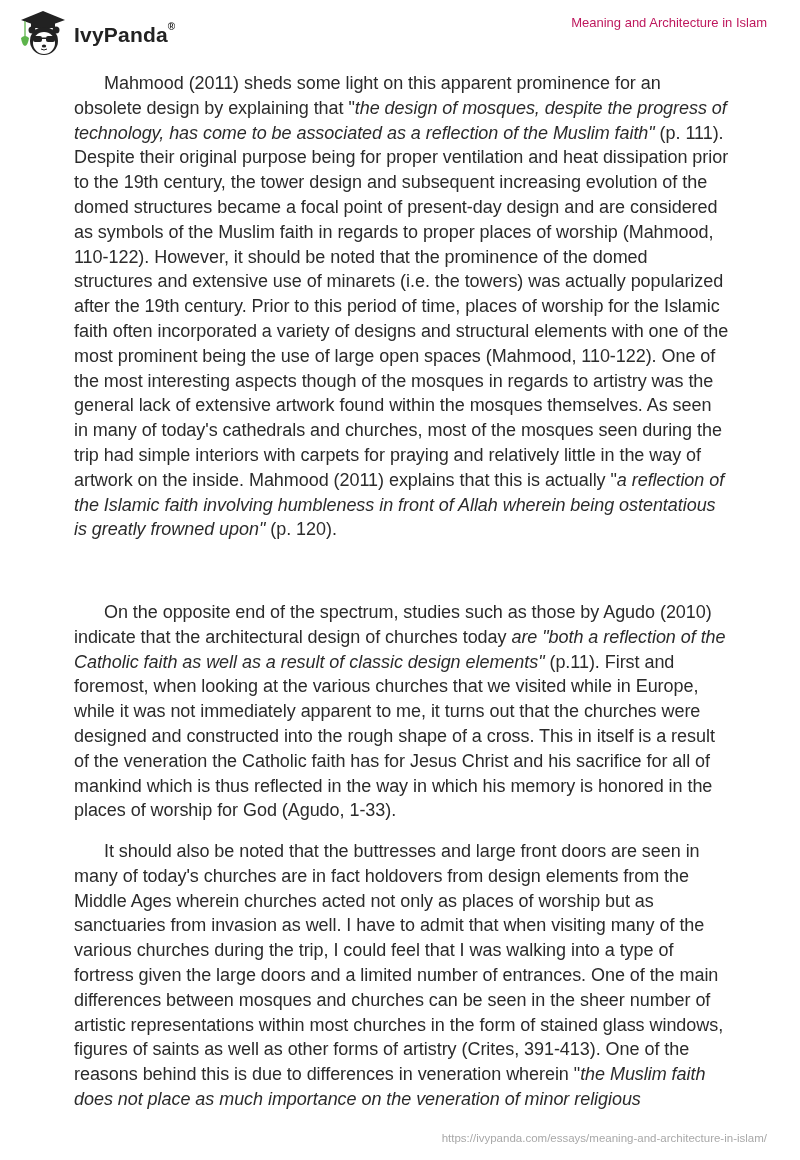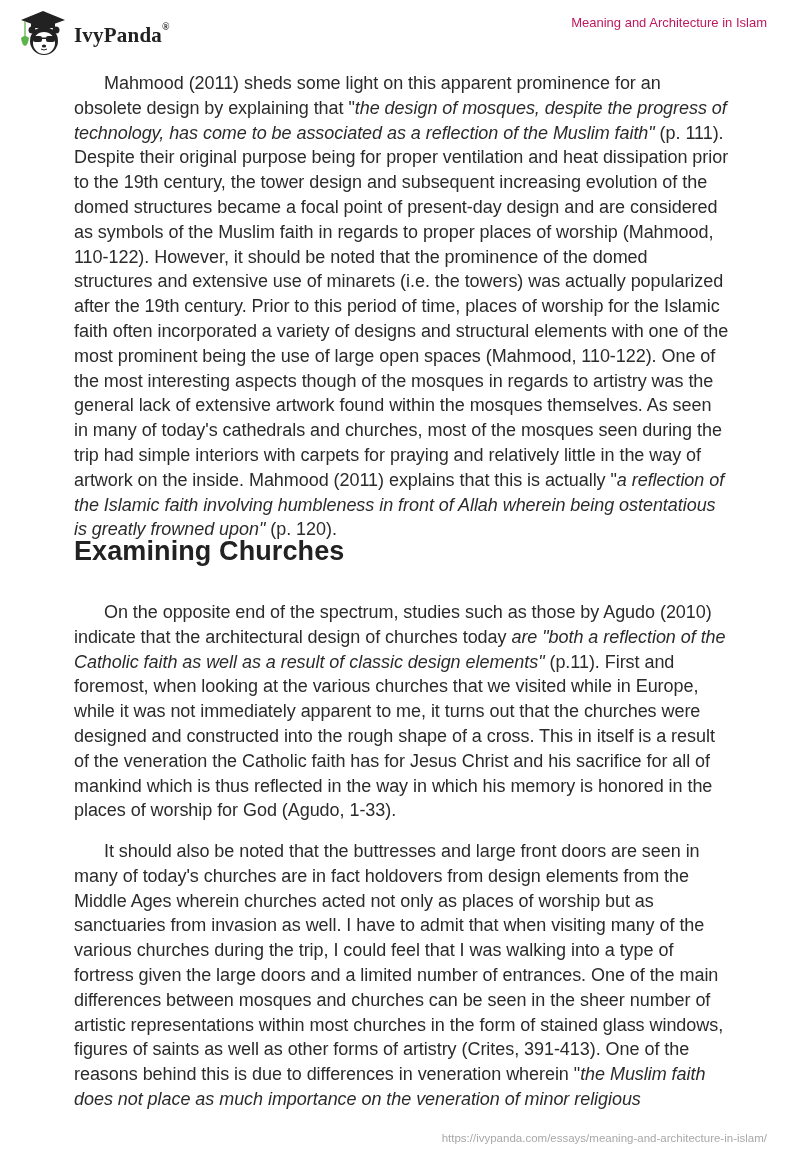--- a/index.html
+++ b/index.html
@@ -23,21 +23,21 @@
   }
   .logo {
     position: absolute;
     left: 18px;
     top: 8px;
     display: flex;
     align-items: center;
   }
   .logo svg { display: block; }
   .logo-text {
-    font-family: Liberation Serif, serif;
+    font-family: Liberation Sans, sans-serif;
     font-weight: bold;
     font-size: 21px;
     color: #222;
     margin-left: 6px;
     margin-top: 4px;
     letter-spacing: 0.2px;
   }
   .logo-text sup {
     font-size: 10px;
     font-weight: bold;
@@ -113,18 +113,17 @@
         <path d="M23,41 Q26,43 29,41" stroke="#222" stroke-width="1" fill="none"></path>
       </svg>
     </span>
     <span class="logo-text"><span>IvyPanda</span><sup>®</sup></span>
   </div>
   <div class="doc-title">Meaning and Architecture in Islam</div>
 </div>
 
 <div class="content">
   <p id="para-0"><span>Mahmood (2011) sheds some light on this apparent prominence for an obsolete design by explaining that "</span><em>the design of mosques, despite the progress of technology, has come to be associated as a reflection of the Muslim faith"</em><span> (p. 111). Despite their original purpose being for proper ventilation and heat dissipation prior to the 19th century, the tower design and subsequent increasing evolution of the domed structures became a focal point of present-day design and are considered as symbols of the Muslim faith in regards to proper places of worship (Mahmood, 110-122). However, it should be noted that the prominence of the domed structures and extensive use of minarets (i.e. the towers) was actually popularized after the 19th century. Prior to this period of time, places of worship for the Islamic faith often incorporated a variety of designs and structural elements with one of the most prominent being the use of large open spaces (Mahmood, 110-122). One of the most interesting aspects though of the mosques in regards to artistry was the general lack of extensive artwork found within the mosques themselves. As seen in many of today's cathedrals and churches, most of the mosques seen during the trip had simple interiors with carpets for praying and relatively little in the way of artwork on the inside. Mahmood (2011) explains that this is actually "</span><em>a reflection of the Islamic faith involving humbleness in front of Allah wherein being ostentatious is greatly frowned upon"</em><span> (p. 120).</span></p>
-  <h2>Examining Churches</h2>
   <p id="para-1" style="position:absolute; top:529px; left:0; width:656px;"><span>On the opposite end of the spectrum, studies such as those by Agudo (2010) indicate that the architectural design of churches today </span><em>are "both a reflection of the Catholic faith as well as a result of classic design elements"</em><span> (p.11). First and foremost, when looking at the various churches that we visited while in Europe, while it was not immediately apparent to me, it turns out that the churches were designed and constructed into the rough shape of a cross. This in itself is a result of the veneration the Catholic faith has for Jesus Christ and his sacrifice for all of mankind which is thus reflected in the way in which his memory is honored in the places of worship for God (Agudo, 1-33).</span></p>
   <p id="para-2" style="position:absolute; top:768px; left:0; width:656px;"><span>It should also be noted that the buttresses and large front doors are seen in many of today's churches are in fact holdovers from design elements from the Middle Ages wherein churches acted not only as places of worship but as sanctuaries from invasion as well. I have to admit that when visiting many of the various churches during the trip, I could feel that I was walking into a type of fortress given the large doors and a limited number of entrances. One of the main differences between mosques and churches can be seen in the sheer number of artistic representations within most churches in the form of stained glass windows, figures of saints as well as other forms of artistry (Crites, 391-413). One of the reasons behind this is due to differences in veneration wherein "</span><em>the Muslim faith does not place as much importance on the veneration of minor religious</em></p>
 </div>
 
 <div class="footer-url">https://ivypanda.com/essays/meaning-and-architecture-in-islam/</div>
 
 </body></html>

